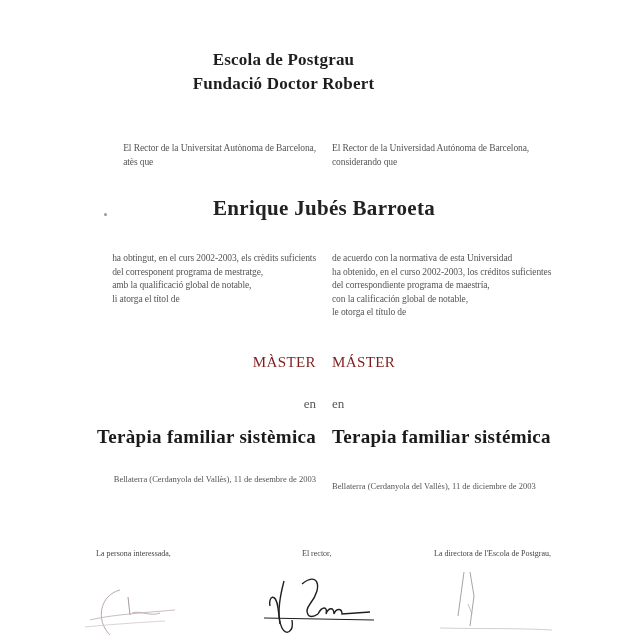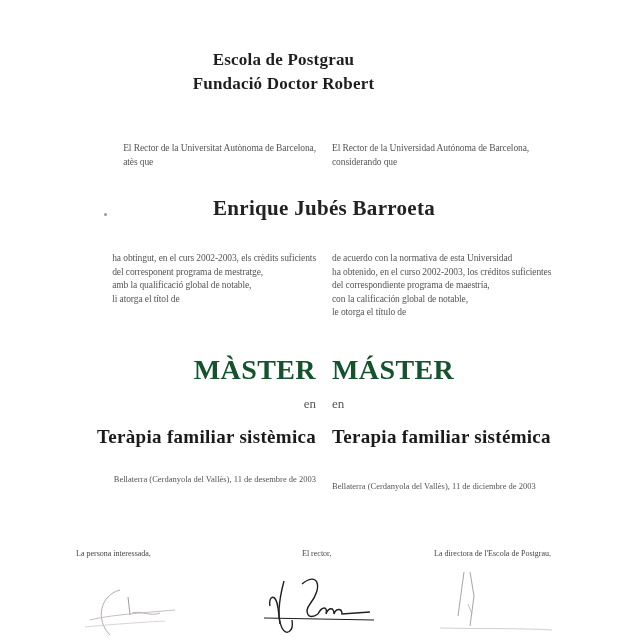--- a/index.html
+++ b/index.html
@@ -20,21 +20,21 @@
     font-size: 9.5px; line-height: 13.5px; color: #555;
     letter-spacing: -0.1px;
   }
   .left-col { right: 324px; text-align: left; }
   .right-col { left: 332px; text-align: left; }
   .name {
     left: 4px; width: 640px; top: 196px; text-align: center;
     font-weight: bold; font-size: 21px; color: #222; letter-spacing: 0.3px;
   }
   .degree {
-    font-weight: bold; font-size: 28px; color: #14532d; letter-spacing: 0.4px;
+    font-weight: normal; font-size: 15px; color: #7f1d1d; letter-spacing: 0.4px;
   }
   .en { font-size: 13px; color: #555; }
   .field {
     font-weight: bold; font-size: 19px; color: #1a1a1a; letter-spacing: 0.3px;
   }
   .date { font-size: 8.5px; color: #555; }
   .sig-label { font-size: 8px; color: #444; }
   .dot { left: 104px; top: 213px; width: 3px; height: 3px; background: #999; border-radius: 50%; }
   svg.sig { position: absolute; overflow: visible; }
 </style>
@@ -78,21 +78,21 @@
 
 <div class="abs en left-col" style="top:396px;">en</div>
 <div class="abs en right-col" style="top:396px;">en</div>
 
 <div class="abs field left-col" style="top:426px;">Teràpia familiar sistèmica</div>
 <div class="abs field right-col" style="top:426px;">Terapia familiar sistémica</div>
 
 <div class="abs date left-col" style="top:474px;">Bellaterra (Cerdanyola del Vallès), 11 de desembre de 2003</div>
 <div class="abs date right-col" style="top:481px;">Bellaterra (Cerdanyola del Vallès), 11 de diciembre de 2003</div>
 
-<div class="abs sig-label" style="left:76px; top:549px;">La persona interessada,</div>
+<div class="abs sig-label" style="left:96px; top:549px;">La persona interessada,</div>
 <div class="abs sig-label" style="left:302px; top:549px;">El rector,</div>
 <div class="abs sig-label" style="left:434px; top:549px;">La directora de l'Escola de Postgrau,</div>
 
 <svg class="sig" style="left:80px; top:575px;" width="110" height="65">
   <path d="M40 15 C 20 20, 15 45, 30 60" fill="none" stroke="#b8a8b0" stroke-width="1"></path>
   <path d="M10 45 C 30 40, 60 38, 95 35" fill="none" stroke="#c8bcc2" stroke-width="1"></path>
   <path d="M5 52 C 25 50, 50 48, 85 46" fill="none" stroke="#d0c6cb" stroke-width="0.8"></path>
   <path d="M48 22 L 50 40" fill="none" stroke="#a89aa2" stroke-width="1"></path>
   <path d="M52 38 C 60 35, 70 42, 80 38" fill="none" stroke="#b8a8b0" stroke-width="0.9"></path>
 </svg>

